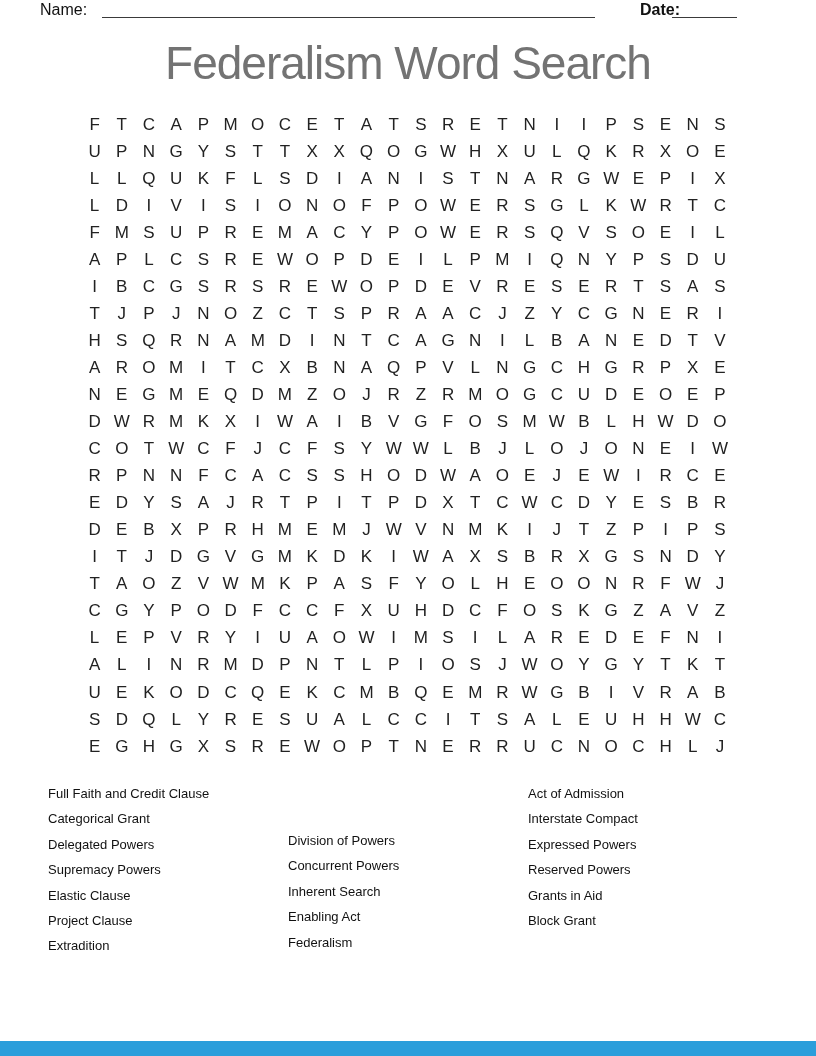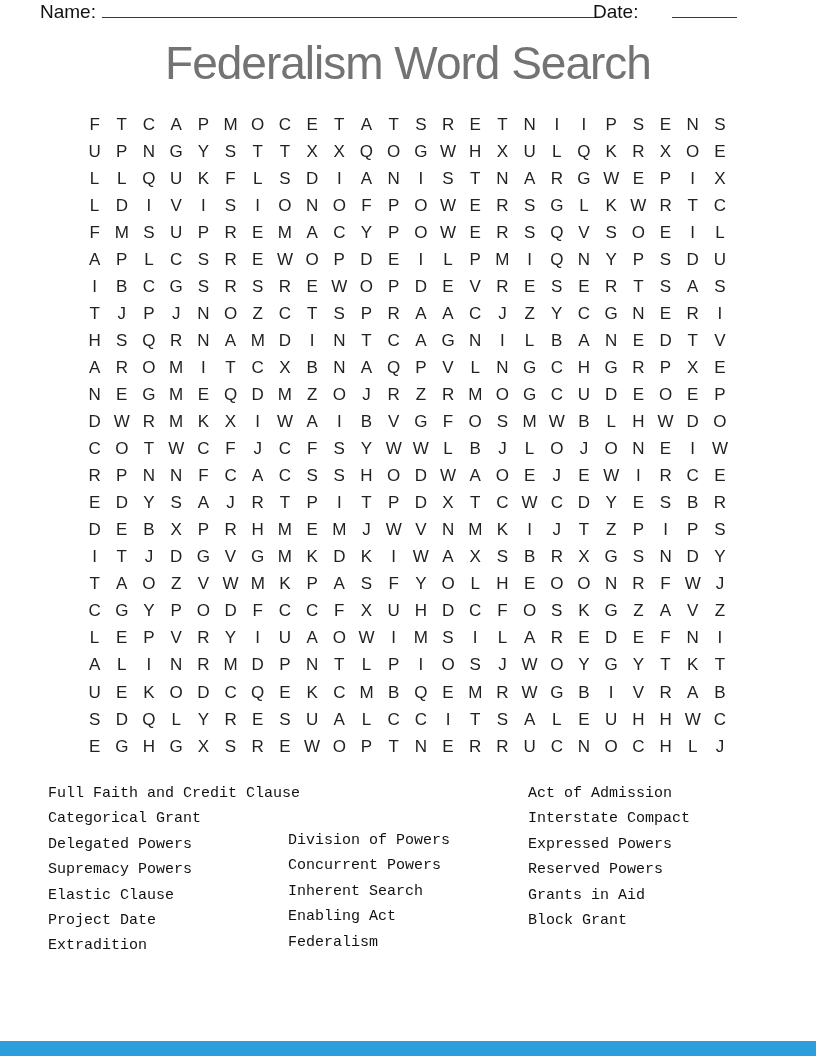--- a/index.html
+++ b/index.html
@@ -10,25 +10,25 @@
     height: 1056px;
     background: #ffffff;
     overflow: hidden;
     font-family: "Liberation Sans", "DejaVu Sans", sans-serif;
   }
 
   
   .hdr-label {
     position: absolute;
     top: 1px;
-    font-size: 19px;
+    font-size: 16px;
     color: #111111;
   }
   .name-label { left: 40px; }
-  .date-label { left: 593px; }
+  .date-label { left: 640px; font-weight: bold; }
   .write-line {
     position: absolute;
     top: 0;
     height: 18px;
     border-bottom: 1px solid #3a3a3a;
   }
   .name-line { left: 102px; width: 493px; }
   .date-line { left: 672px; width: 65px; }
 
   
@@ -73,24 +73,23 @@
   .word-col {
     position: absolute;
     top: 0;
   }
   .word-col-0 { left: 48px; }
   .word-col-1 { left: 288px; margin-top: 47px; }
   .word-col-2 { left: 528px; }
   .word-item {
     height: 25.4px;
     line-height: 25.4px;
-    font-size: 15px;
+    font-size: 13px;
     color: #111111;
     white-space: nowrap;
-    font-family: Liberation Mono, monospace;
   }
 
   
   .footer-bar {
     position: absolute;
     left: 0;
     bottom: 0;
     width: 100%;
     height: 15px;
   }
@@ -686,21 +685,21 @@
       <span class="cell">J</span>
     </div>
 
   <div class="words" id="word-list">
       <div class="word-col word-col-0">
         <div class="word-item">Full Faith and Credit Clause</div>
         <div class="word-item">Categorical Grant</div>
         <div class="word-item">Delegated Powers</div>
         <div class="word-item">Supremacy Powers</div>
         <div class="word-item">Elastic Clause</div>
-        <div class="word-item">Project Date</div>
+        <div class="word-item">Project Clause</div>
         <div class="word-item">Extradition</div>
       </div>
       <div class="word-col word-col-1">
         <div class="word-item">Division of Powers</div>
         <div class="word-item">Concurrent Powers</div>
         <div class="word-item">Inherent Search</div>
         <div class="word-item">Enabling Act</div>
         <div class="word-item">Federalism</div>
       </div>
       <div class="word-col word-col-2">

